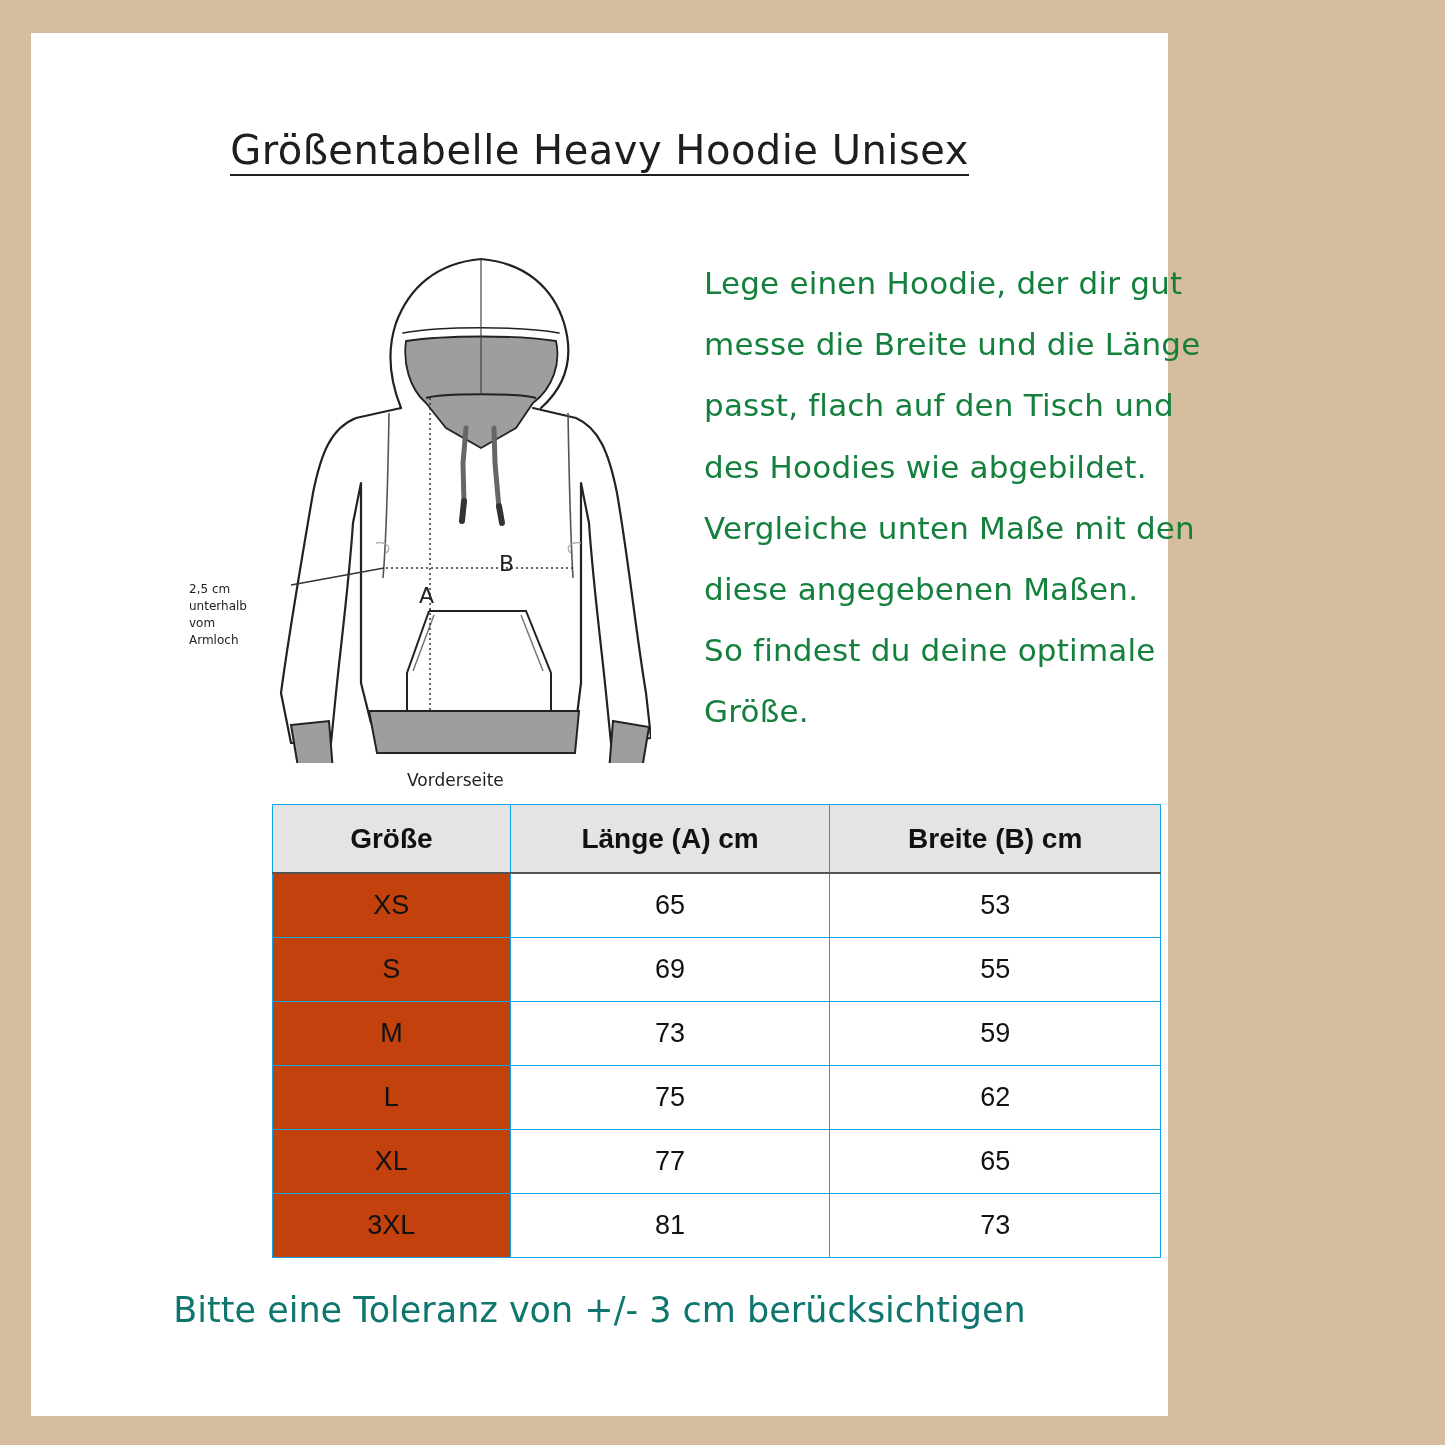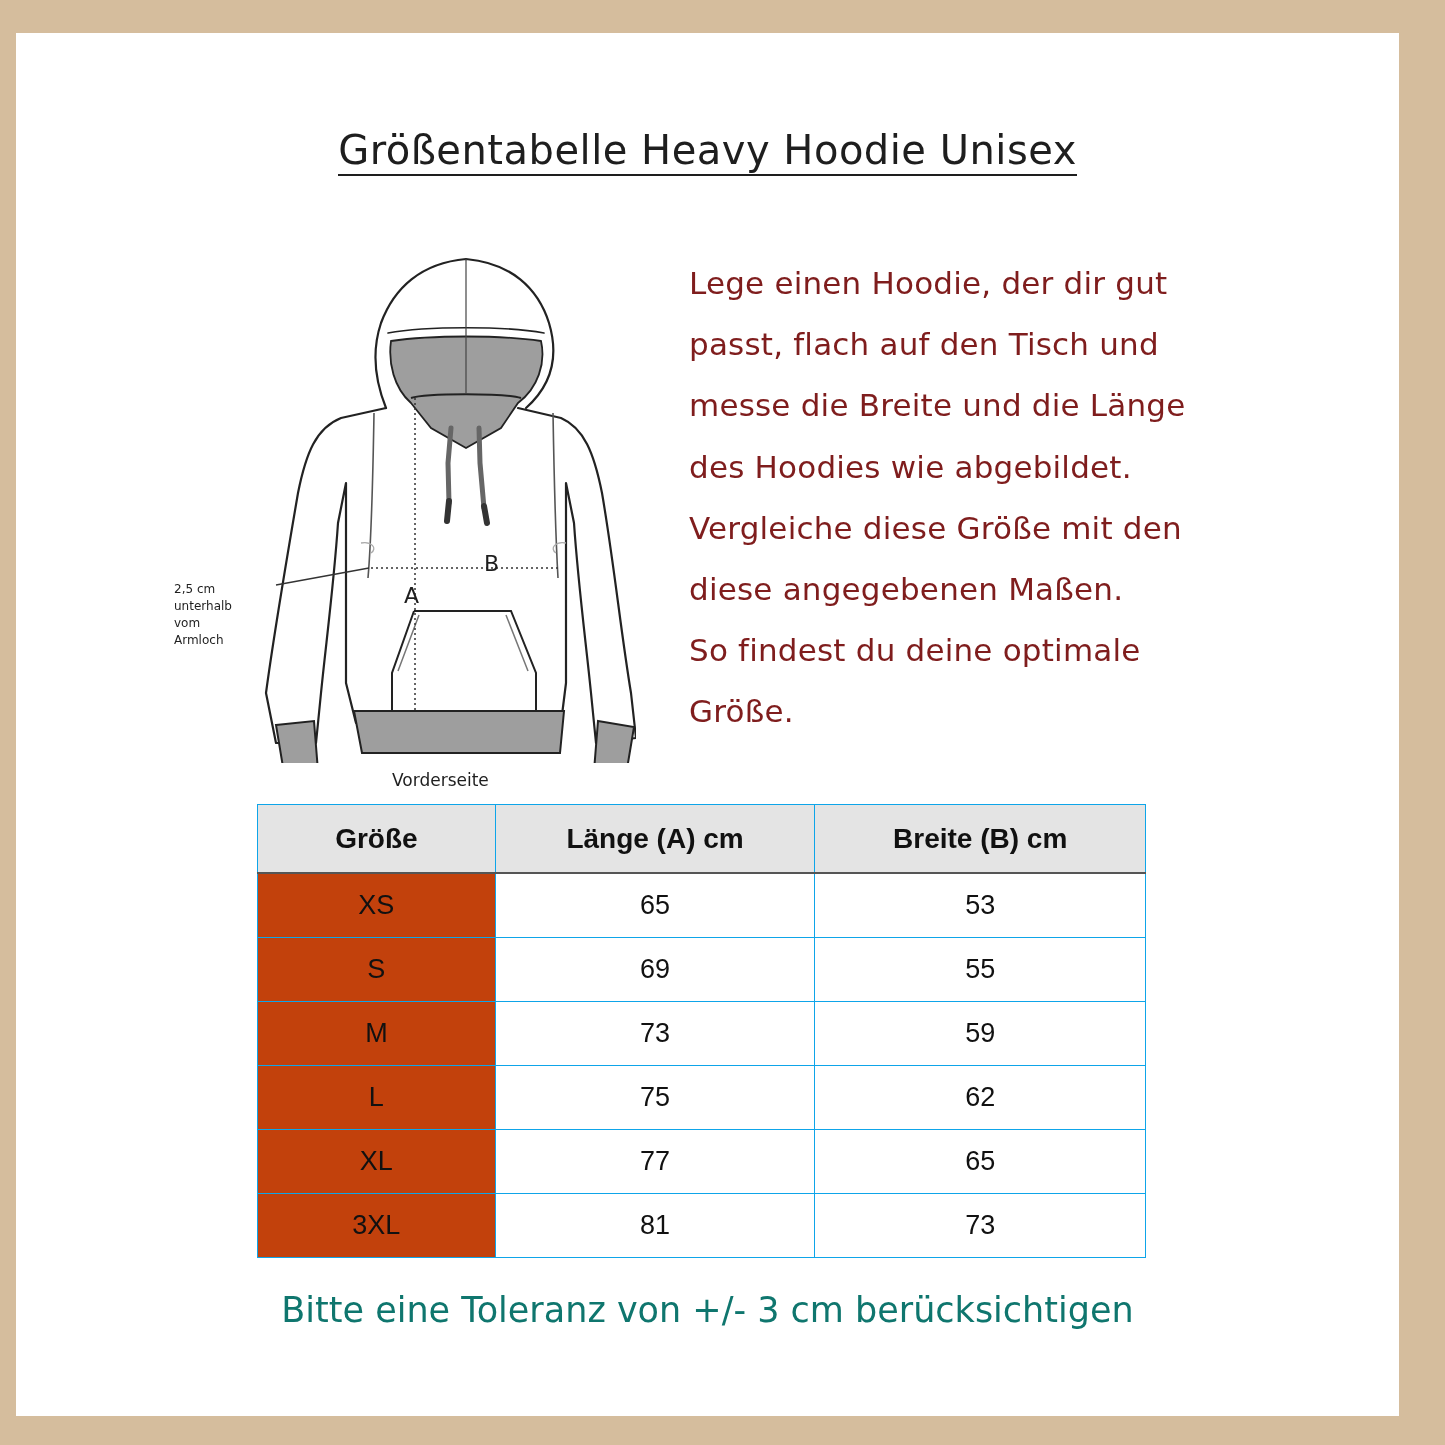--- a/index.html
+++ b/index.html
@@ -6,22 +6,22 @@
     body {
       width: 1445px; height: 1445px;
       background: #d5bd9d;
       position: relative;
       font-family: "DejaVu Sans", sans-serif;
       color: #1e1e1e;
       overflow: hidden;
     }
     .card {
       position: absolute;
-      left: 16px; top: 33px;
-      width: 1383px; height: 1383px;
+      left: 31px; top: 33px;
+      width: 1137px; height: 1383px;
       background: #ffffff;
     }
     .title {
       position: absolute;
       left: 0; right: 0; top: 92px;
       text-align: center;
       font-size: 40px;
       line-height: 50px;
       letter-spacing: 0.5px;
       color: #1e1e1e;
@@ -34,21 +34,21 @@
       position: absolute;
       left: 150px; top: 190px;
       width: 470px; height: 540px;
     }
     .instructions {
       position: absolute;
       left: 673px; top: 220px;
       width: 590px;
       font-size: 31px;
       line-height: 61.2px;
-      color: #7f1d1d;
+      color: #15803d;
       letter-spacing: 0.2px;
     }
     .instructions div { white-space: nowrap; }
     .size-table {
       position: absolute;
       left: 241px; top: 771px;
       width: 889px;
       border-collapse: collapse;
       font-family: "Liberation Sans", sans-serif;
       font-size: 27px;
@@ -143,24 +143,24 @@
       <div>2,5 cm</div>
       <div>unterhalb</div>
       <div>vom</div>
       <div>Armloch</div>
     </div>
     <div class="ill-label" style="left:226px; top:549px; font-size:17px;">Vorderseite</div>
   </div>
 
   <div class="instructions">
     <div>Lege einen Hoodie, der dir gut</div>
+    <div>messe die Breite und die Länge</div>
     <div>passt, flach auf den Tisch und</div>
-    <div>messe die Breite und die Länge</div>
     <div>des Hoodies wie abgebildet.</div>
-    <div>Vergleiche diese Größe mit den</div>
+    <div>Vergleiche unten Maße mit den</div>
     <div>diese angegebenen Maßen.</div>
     <div>So findest du deine optimale</div>
     <div>Größe.</div>
   </div>
 
   <table class="size-table">
     <colgroup>
         <col class="c1">
         <col class="c2">
         <col class="c3">

